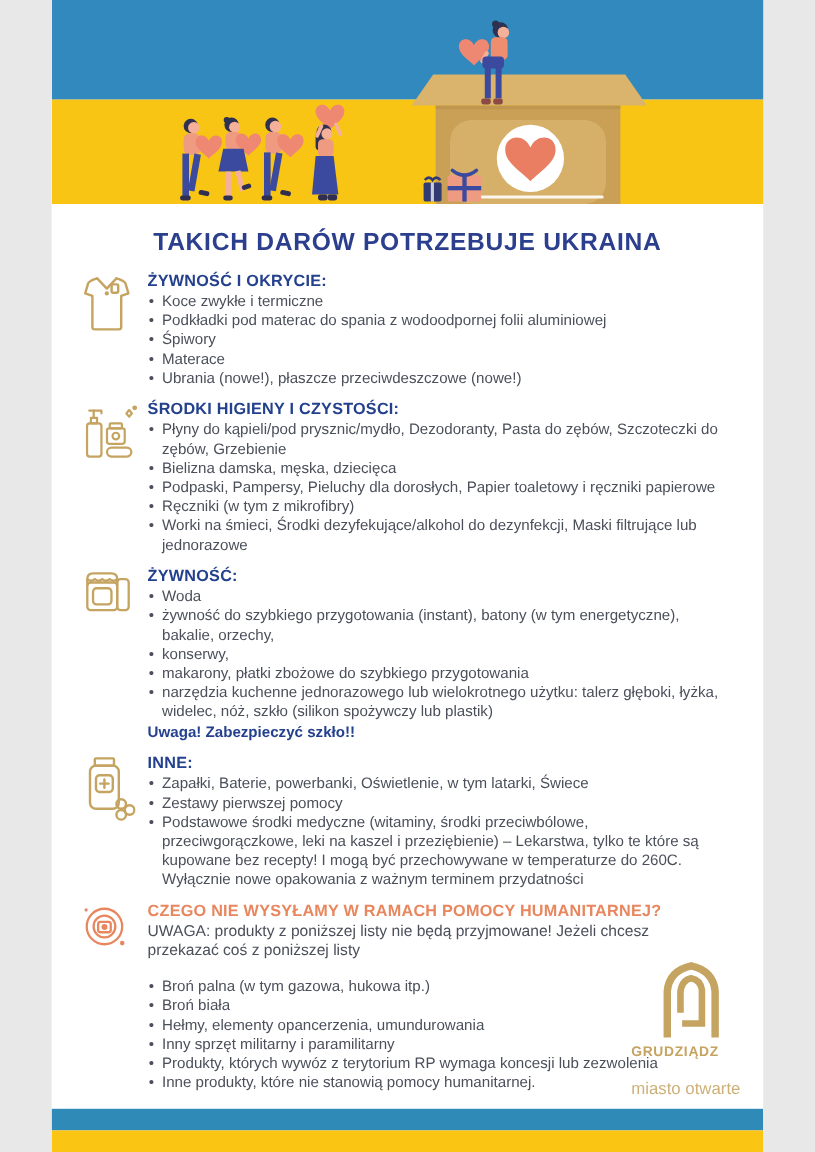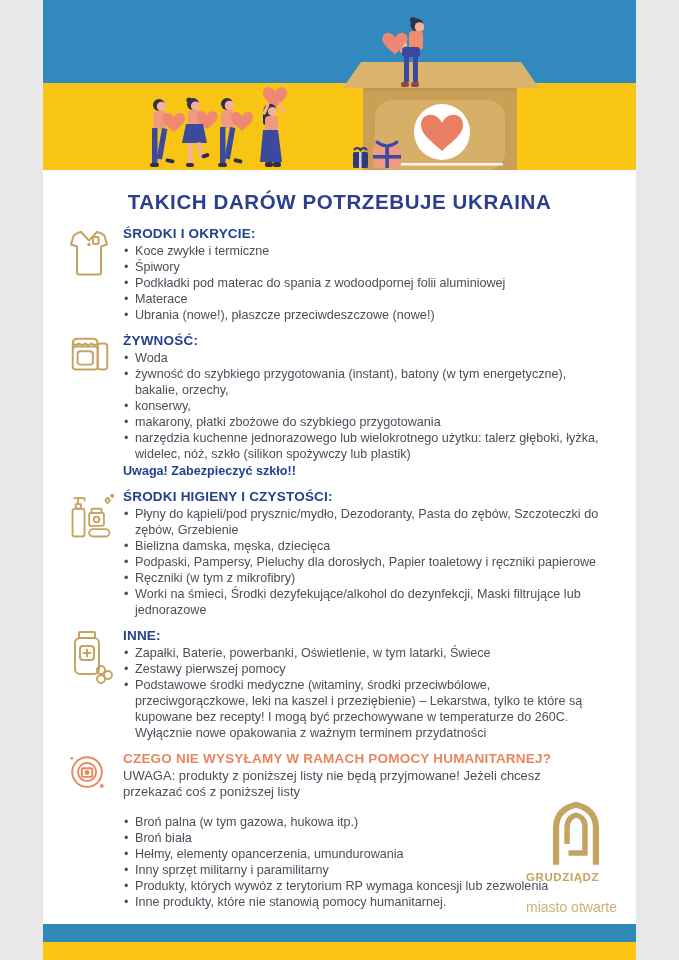--- a/index.html
+++ b/index.html
@@ -149,51 +149,28 @@
     <div class="section">
       <div class="icon-col">
         <svg width="44" height="54" viewBox="0 0 44 52" fill="none" stroke="#c5a360" stroke-width="2" stroke-linejoin="round" stroke-linecap="round">
           <path d="M14,4 C10,5 7.5,6.5 6.5,8 L4,16.5 L10,18.5 L10,44.5 Q10,46.5 12,46.5 L32,46.5 Q34,46.5 34,44.5 L34,18.5 L40,16.5 L37.5,8 C36.5,6.5 34,5 30,4"></path>
           <path d="M14,4 L22,12.5 L30,4"></path>
           <rect x="26" y="9" width="5.5" height="7" rx="1"></rect>
           <circle cx="22" cy="16.5" r="0.8" fill="#c5a360"></circle>
         </svg>
       </div>
       <div class="content">
-        <h2 class="sec-heading">ŚRODKI I OKRYCIE:</h2>
+        <h2 class="sec-heading">ŻYWNOŚĆ I OKRYCIE:</h2>
         <ul class="items">
             <li>Koce zwykłe i termiczne</li>
+            <li>Podkładki pod materac do spania z wodoodpornej folii aluminiowej</li>
             <li>Śpiwory</li>
-            <li>Podkładki pod materac do spania z wodoodpornej folii aluminiowej</li>
             <li>Materace</li>
             <li>Ubrania (nowe!), płaszcze przeciwdeszczowe (nowe!)</li>
           </ul>
-      </div>
-    </div>
-
-    <div class="section">
-      <div class="icon-col">
-        <svg width="46" height="44" viewBox="0 0 48 44" fill="none" stroke="#c5a360" stroke-width="2" stroke-linejoin="round" stroke-linecap="round">
-          <rect x="32" y="9" width="10" height="27" rx="3"></rect>
-          <path d="M32,14 L32,9 Q32,4 27,4 L11,4 Q6,4 6,9 L6,14"></path>
-          <path d="M6,9 q3,3 6.5,0 q3,3 6.5,0 q3,3 6.5,0 q3,3 6.5,0"></path>
-          <rect x="6" y="12" width="26" height="24" rx="3"></rect>
-          <rect x="11" y="17" width="16" height="14" rx="3"></rect>
-        </svg>
-      </div>
-      <div class="content">
-        <h2 class="sec-heading">ŻYWNOŚĆ:</h2>
-        <ul class="items">
-            <li>Woda</li>
-            <li>żywność do szybkiego przygotowania (instant), batony (w tym energetyczne), bakalie, orzechy,</li>
-            <li>konserwy,</li>
-            <li>makarony, płatki zbożowe do szybkiego przygotowania</li>
-            <li>narzędzia kuchenne jednorazowego lub wielokrotnego użytku: talerz głęboki, łyżka, widelec, nóż, szkło (silikon spożywczy lub plastik)</li>
-          </ul>
-        <p class="note">Uwaga! Zabezpieczyć szkło!!</p>
       </div>
     </div>
 
     <div class="section">
       <div class="icon-col">
         <svg width="48" height="56" viewBox="0 0 52 56" fill="none" stroke="#c5a360" stroke-width="2" stroke-linejoin="round" stroke-linecap="round">
           <path d="M12,13 L12,6.5 L19,6.5 L19,9"></path>
           <path d="M12,6.5 L8,6.5"></path>
           <rect x="9.5" y="13" width="5.5" height="5"></rect>
           <rect x="6" y="18" width="13" height="30" rx="2.5"></rect>
@@ -212,20 +189,43 @@
             <li>Bielizna damska, męska, dziecięca</li>
             <li>Podpaski, Pampersy, Pieluchy dla dorosłych, Papier toaletowy i ręczniki papierowe</li>
             <li>Ręczniki (w tym z mikrofibry)</li>
             <li>Worki na śmieci, Środki dezyfekujące/alkohol do dezynfekcji, Maski filtrujące lub jednorazowe</li>
           </ul>
       </div>
     </div>
 
     <div class="section">
       <div class="icon-col">
+        <svg width="46" height="44" viewBox="0 0 48 44" fill="none" stroke="#c5a360" stroke-width="2" stroke-linejoin="round" stroke-linecap="round">
+          <rect x="32" y="9" width="10" height="27" rx="3"></rect>
+          <path d="M32,14 L32,9 Q32,4 27,4 L11,4 Q6,4 6,9 L6,14"></path>
+          <path d="M6,9 q3,3 6.5,0 q3,3 6.5,0 q3,3 6.5,0 q3,3 6.5,0"></path>
+          <rect x="6" y="12" width="26" height="24" rx="3"></rect>
+          <rect x="11" y="17" width="16" height="14" rx="3"></rect>
+        </svg>
+      </div>
+      <div class="content">
+        <h2 class="sec-heading">ŻYWNOŚĆ:</h2>
+        <ul class="items">
+            <li>Woda</li>
+            <li>żywność do szybkiego przygotowania (instant), batony (w tym energetyczne), bakalie, orzechy,</li>
+            <li>konserwy,</li>
+            <li>makarony, płatki zbożowe do szybkiego przygotowania</li>
+            <li>narzędzia kuchenne jednorazowego lub wielokrotnego użytku: talerz głęboki, łyżka, widelec, nóż, szkło (silikon spożywczy lub plastik)</li>
+          </ul>
+        <p class="note">Uwaga! Zabezpieczyć szkło!!</p>
+      </div>
+    </div>
+
+    <div class="section">
+      <div class="icon-col">
         <svg width="46" height="56" viewBox="0 0 46 54" fill="none" stroke="#c5a360" stroke-width="2" stroke-linejoin="round" stroke-linecap="round">
           <rect x="12" y="2" width="16" height="6" rx="1"></rect>
           <rect x="8" y="8" width="24" height="36" rx="5"></rect>
           <rect x="13" y="16" width="14" height="14" rx="3"></rect>
           <path d="M20,19.5 L20,26.5 M16.5,23 L23.5,23"></path>
           <circle cx="34" cy="40" r="4"></circle>
           <circle cx="41" cy="45" r="4"></circle>
           <circle cx="34" cy="49" r="4"></circle>
         </svg>
       </div>

